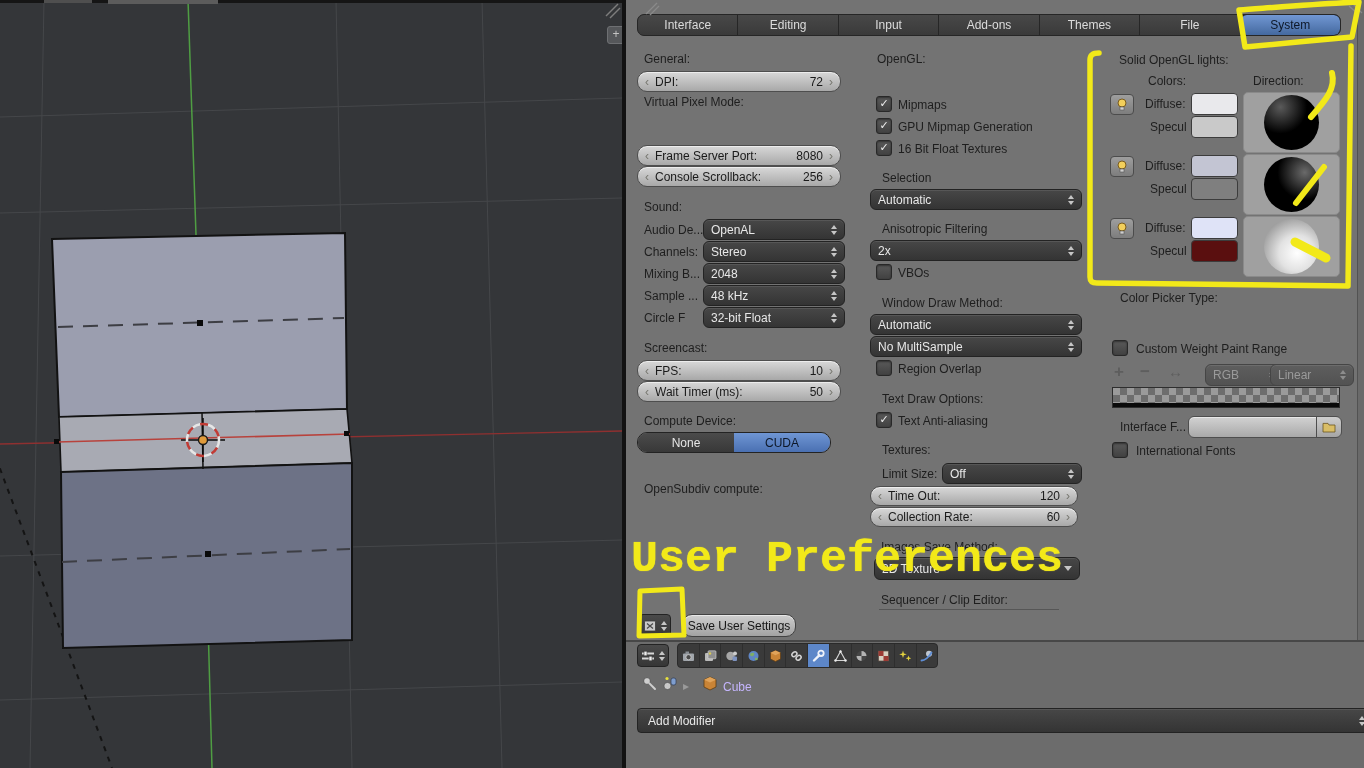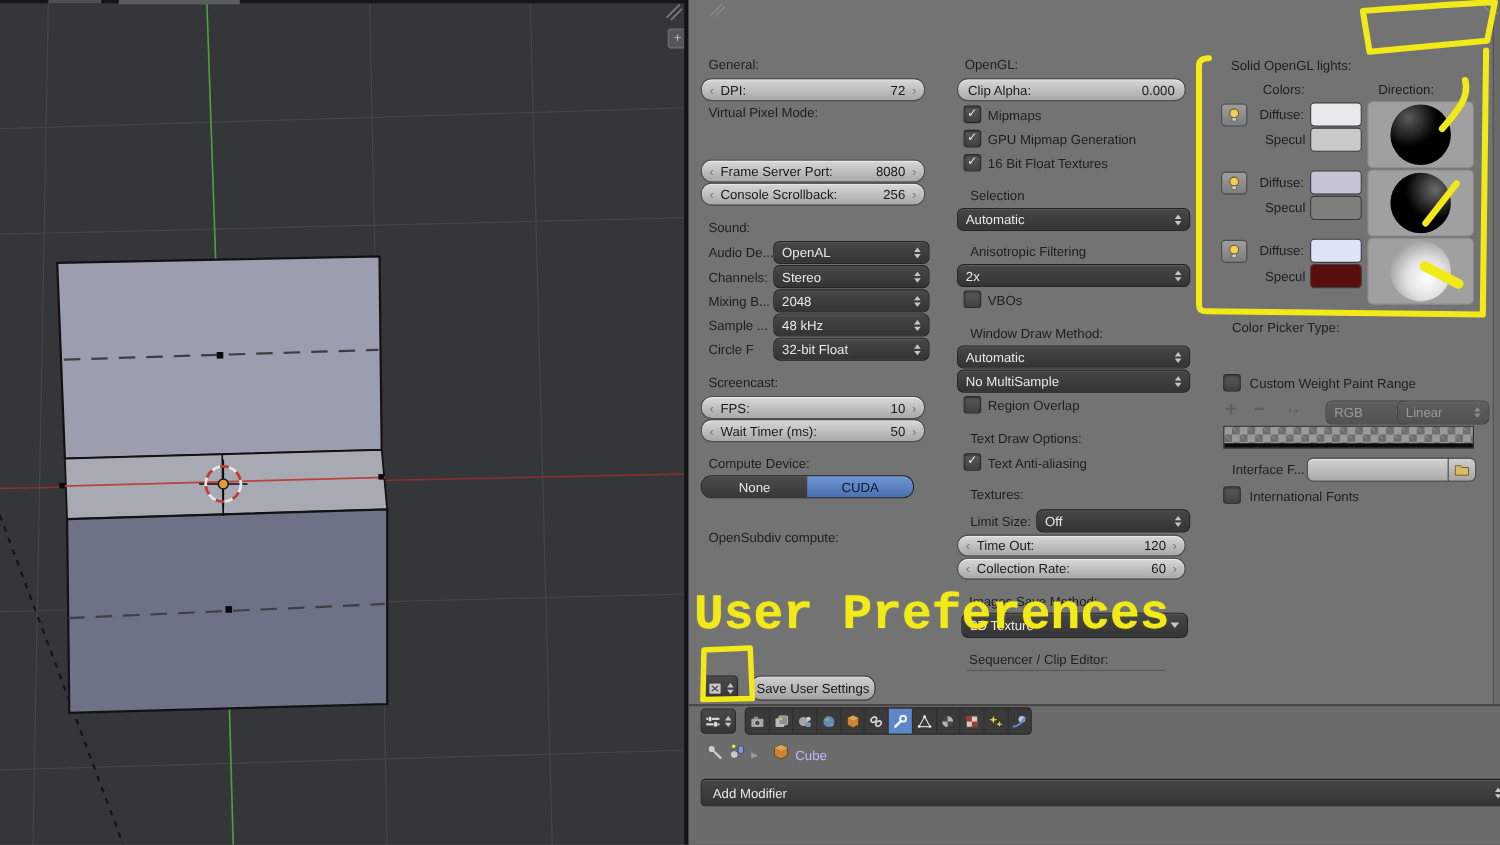--- a/index.html
+++ b/index.html
@@ -128,20 +128,29 @@
           <line x1="610" y1="18" x2="620" y2="8"></line>
       </g>
     </svg>
     <div class="abs plusbtn">+</div>
   </div>
   <div class="abs" id="vsep"></div>
 
   <div class="abs" id="prefs"></div>
   <div class="abs" id="rightgroove"></div>
 
+  <div class="abs tabstrip">
+    <div class="tab">Interface</div>
+    <div class="tab">Editing</div>
+    <div class="tab">Input</div>
+    <div class="tab">Add-ons</div>
+    <div class="tab">Themes</div>
+    <div class="tab">File</div>
+    <div class="tab active">System</div>
+  </div>
 
   <svg class="abs" style="left:644px;top:2px" width="16" height="14">
     <g stroke="#8a8a8a" stroke-width="1.3">
         <line x1="2" y1="12" x2="13" y2="1"></line>
         <line x1="6" y1="13" x2="15" y2="4"></line>
       </g>
     </svg>
   <svg class="abs" style="left:1348px;top:1px" width="16" height="14">
     <g stroke="#8a8a8a" stroke-width="1.3">
         <line x1="3" y1="1" x2="14" y2="12"></line>
@@ -226,24 +235,20 @@
     <span class="ch">›</span>
   </div>
   <div class="lbl" style="left:644px;top:414px">Compute Device:</div>
   <div class="seg" style="left:637px;top:432px;width:192px;height:19px">
     <div class="opt dark">None</div>
     <div class="opt blue">CUDA</div>
   </div>
   <div class="lbl" style="left:644px;top:482px">OpenSubdiv compute:</div>
 
   <div class="lbl" style="left:877px;top:52px">OpenGL:</div>
-  <div class="pill" style="left:870px;top:71px;width:196px;height:19px">
-    <span class="lab">Clip Alpha:</span>
-    <span class="val">0.000</span>
-  </div>
   <div class="cb on" style="left:876px;top:96px"></div>
   <div class="lbl" style="left:898px;top:98px">Mipmaps</div>
   <div class="cb on" style="left:876px;top:118px"></div>
   <div class="lbl" style="left:898px;top:120px">GPU Mipmap Generation</div>
   <div class="cb on" style="left:876px;top:140px"></div>
   <div class="lbl" style="left:898px;top:142px">16 Bit Float Textures</div>
   <div class="lbl" style="left:882px;top:171px">Selection</div>
   <div class="dd" style="left:870px;top:189px;width:196px;height:19px">
     <span>Automatic</span>
       <span class="ar">

